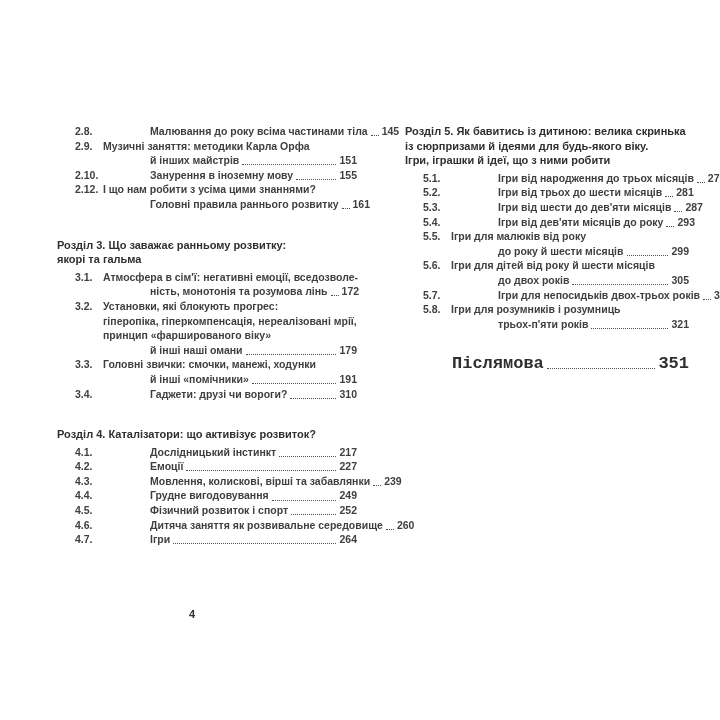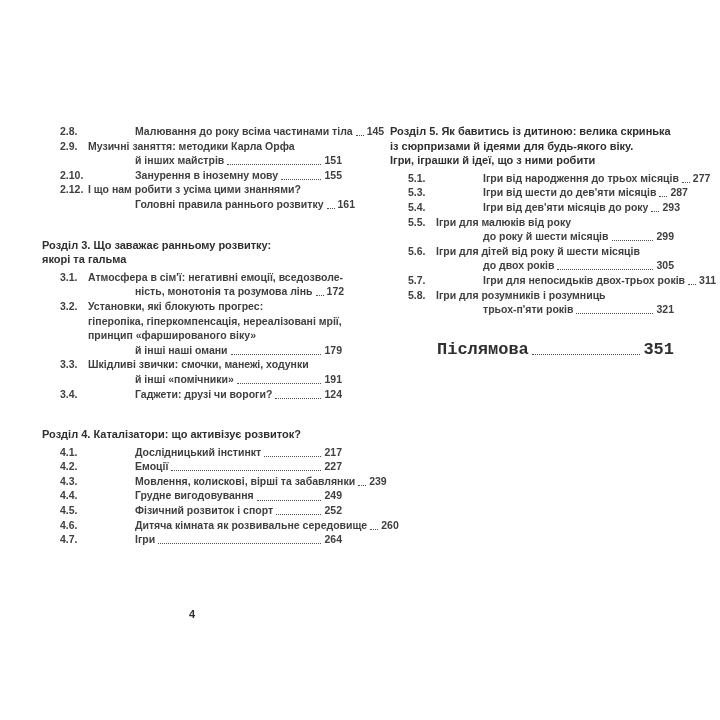--- a/index.html
+++ b/index.html
@@ -12,20 +12,21 @@
   .page {
     position: relative;
     width: 720px; height: 720px;
     background: #ffffff;
   }
   .columns {
     display: flex;
     gap: 48px;
     padding: 124px 46px 0 42px;
     box-sizing: border-box;
+    margin-left: 15px;
   }
   .col { flex: none; }
   .col-left  { width: 300px; }
   .col-right { width: 284px; }
 
   .section { margin-bottom: 26px; }
   .heading {
     font-size: 11px;
     font-weight: 700;
     color: #2f2f2f;
@@ -149,35 +150,35 @@
               <div class="line last">
                 <span class="txt">й інші наші омани</span>
                 <span class="dots"></span>
                 <span class="pg">179</span>
               </div>
             </div>
           </div>
           <div class="entry">
             <span class="num">3.3.</span>
             <div class="body">
-              <div class="line">Шкідливі звички: смочки, манежі, ходунки</div>
+              <div class="line">Головні звички: смочки, манежі, ходунки</div>
               <div class="line last">
                 <span class="txt">й інші «помічники»</span>
                 <span class="dots"></span>
                 <span class="pg">191</span>
               </div>
             </div>
           </div>
           <div class="entry">
             <span class="num">3.4.</span>
             <div class="body">
               <div class="line last">
                 <span class="txt">Гаджети: друзі чи вороги?</span>
                 <span class="dots"></span>
-                <span class="pg">124</span>
+                <span class="pg">310</span>
               </div>
             </div>
           </div>
         </div>
         <div class="section">
           <div class="heading">
             <div class="hline">Розділ 4. Каталізатори: що активізує розвиток?</div>
           </div>
           <div class="entry">
             <span class="num">4.1.</span>
@@ -226,21 +227,21 @@
                 <span class="txt">Фізичний розвиток і спорт</span>
                 <span class="dots"></span>
                 <span class="pg">252</span>
               </div>
             </div>
           </div>
           <div class="entry">
             <span class="num">4.6.</span>
             <div class="body">
               <div class="line last">
-                <span class="txt">Дитяча кімната як розвивальне середовище</span>
+                <span class="txt">Дитяча заняття як розвивальне середовище</span>
                 <span class="dots"></span>
                 <span class="pg">260</span>
               </div>
             </div>
           </div>
           <div class="entry">
             <span class="num">4.7.</span>
             <div class="body">
               <div class="line last">
                 <span class="txt">Ігри</span>
@@ -262,20 +263,30 @@
             <span class="num">5.1.</span>
             <div class="body">
               <div class="line last">
                 <span class="txt">Ігри від народження до трьох місяців</span>
                 <span class="dots"></span>
                 <span class="pg">277</span>
               </div>
             </div>
           </div>
           <div class="entry">
+            <span class="num">5.2.</span>
+            <div class="body">
+              <div class="line last">
+                <span class="txt">Ігри від трьох до шести місяців</span>
+                <span class="dots"></span>
+                <span class="pg">281</span>
+              </div>
+            </div>
+          </div>
+          <div class="entry">
             <span class="num">5.3.</span>
             <div class="body">
               <div class="line last">
                 <span class="txt">Ігри від шести до дев'яти місяців</span>
                 <span class="dots"></span>
                 <span class="pg">287</span>
               </div>
             </div>
           </div>
           <div class="entry">

